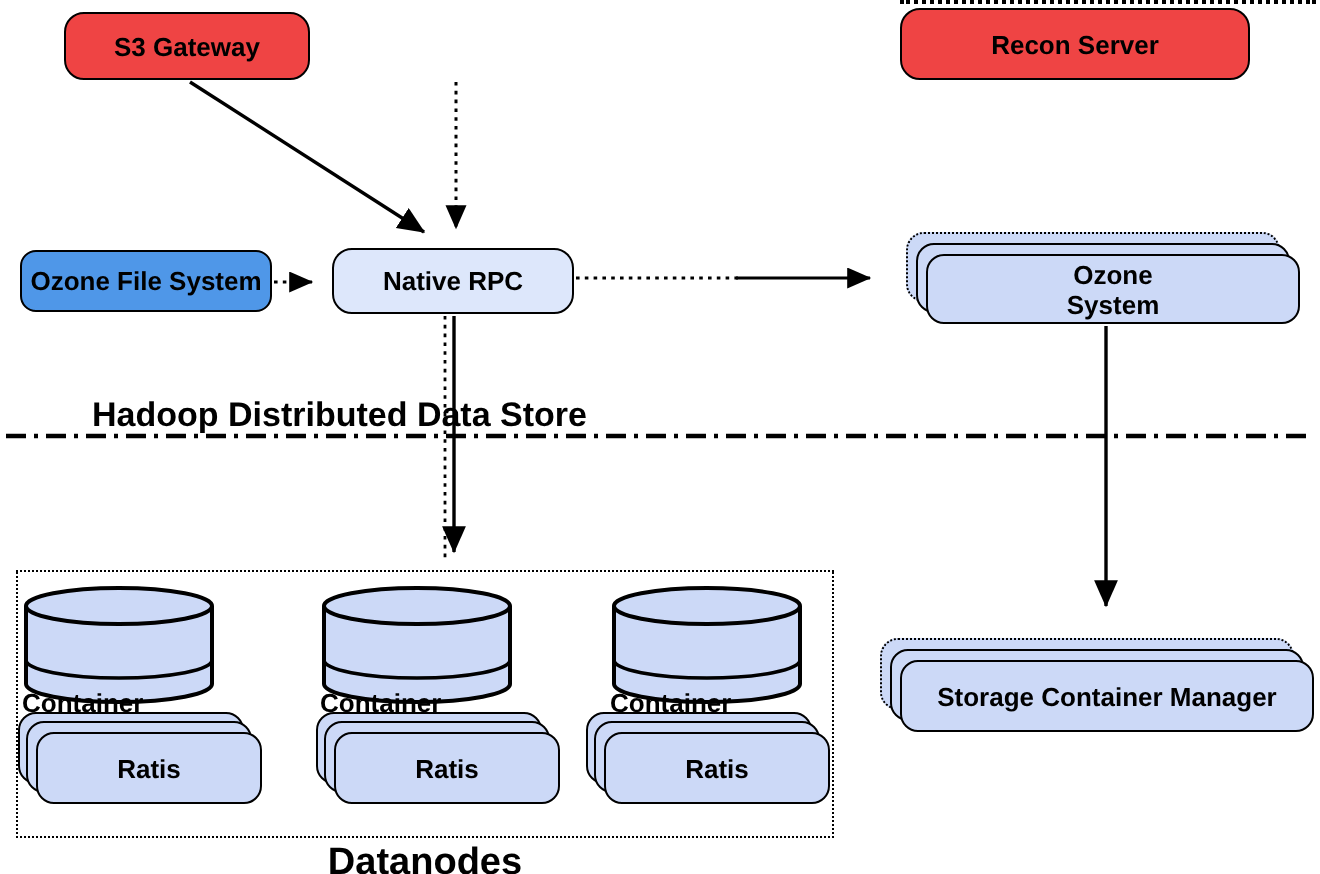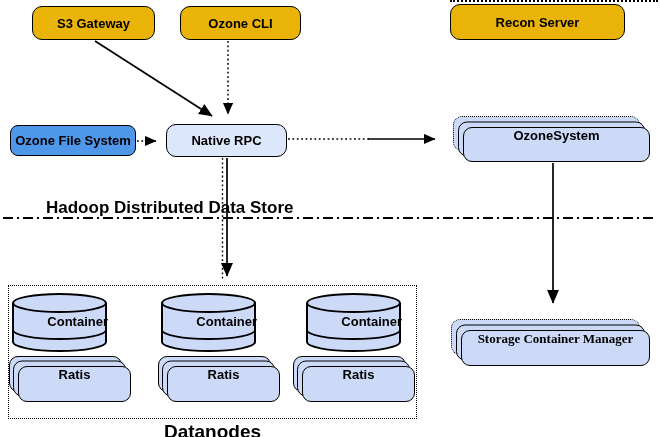--- a/index.html
+++ b/index.html
@@ -5,49 +5,49 @@
   html,body{margin:0;padding:0;background:#fff;}
   .stage{
     position:relative;width:660px;height:437px;background:#fff;overflow:hidden;
     font-family:"Liberation Sans","DejaVu Sans",sans-serif;color:#000;
   }
   .bx{
     position:absolute;border:1.6px solid #000;border-radius:10px;
     display:flex;align-items:center;justify-content:center;
     font-weight:bold;font-size:13px;box-sizing:border-box;text-align:center;
   }
-  .lavender{background:#eab308;}
+  .lavender{background:#ef4444;}
   .rpcblue{background:#dde7fb;}
   .ofsblue{background:#4f97e8;}
   .stack{position:absolute;}
   .stack .layer{
     position:absolute;left:0;top:0;width:100%;height:100%;
     border:1.5px solid #000;border-radius:9px;background:#ccd9f7;box-sizing:border-box;
   }
   .stack .l2{transform:translate(-10px,-11px);border-style:dotted;}
   .stack .l2s{transform:translate(-9px,-10px);border-style:solid;}
   .stack .l1{transform:translate(-5px,-5.5px);}
   .stack .front{
-    display:flex;flex-direction:row;align-items:flex-start;justify-content:center;
+    display:flex;flex-direction:column;align-items:center;justify-content:center;
     font-weight:bold;font-size:13px;line-height:15px;text-align:center;
   }
   .divider-label{
     position:absolute;left:46px;top:198px;font-weight:bold;font-size:17px;white-space:nowrap;
   }
   .dn-rect{
     position:absolute;left:8px;top:285px;width:409px;height:134px;
     border:1.6px dotted #000;box-sizing:border-box;
   }
   .dn-label{
     position:absolute;left:8px;top:421px;width:409px;text-align:center;
     font-weight:bold;font-size:19px;
   }
   .cyl{position:absolute;width:97px;height:62px;}
   .cyl-label{
-    position:absolute;width:97px;text-align:right;font-weight:bold;font-size:13px;
+    position:absolute;width:97px;text-align:left;font-weight:bold;font-size:13px;margin-top:30px;
   }
   .overlay{position:absolute;left:0;top:0;width:660px;height:437px;pointer-events:none;}
   .recon-dots{
     position:absolute;left:450px;top:0px;width:208px;height:0px;
     border-top:2px dotted #000;
   }
 </style>
 </head>
 <body>
 
@@ -74,21 +74,20 @@
     <line x1="222.5" y1="158" x2="222.5" y2="281" stroke="#000" stroke-width="1.4" stroke-dasharray="1.8 2.6"></line>
     <line x1="227" y1="158" x2="227" y2="276" stroke="#000" stroke-width="1.7" marker-end="url(#ah)"></line>
 
     <line x1="553" y1="163" x2="553" y2="303" stroke="#000" stroke-width="1.7" marker-end="url(#ah)"></line>
   </svg>
 
   <div class="recon-dots"></div>
 
   <div class="bx lavender" style="left:32px;top:6px;width:123px;height:34px;">S3 Gateway</div>
 
-  <div class="bx lavender" style="left:180px;top:6px;width:121px;height:34px;">Ozone CLI</div>
 
   <div class="bx lavender" style="left:450px;top:4px;width:175px;height:36px;">Recon Server</div>
 
   <div class="bx ofsblue" style="left:10px;top:125px;width:126px;height:31px;border-radius:8px;">Ozone File System</div>
 
   <div class="bx rpcblue" style="left:166px;top:124px;width:121px;height:33px;">Native RPC</div>
 
   <div class="stack" style="left:463px;top:127px;width:187px;height:35px;">
     <div class="layer l2"></div>
     <div class="layer l1"></div>
@@ -141,21 +140,21 @@
   </div>
 
   <div class="stack" style="left:302px;top:366px;width:113px;height:36px;">
     <div class="layer l2s"></div>
     <div class="layer l1"></div>
     <div class="layer front">
       <div>Ratis</div>
     </div>
   </div>
 
-  <div class="stack" style="left:461px;top:330px;width:189px;height:36px;font-family:Liberation Serif, serif;">
+  <div class="stack" style="left:450px;top:330px;width:207px;height:36px;">
     <div class="layer l2"></div>
     <div class="layer l1"></div>
     <div class="layer front">
       <div>Storage Container Manager</div>
     </div>
   </div>
 
 </div>
 
 </body></html>

